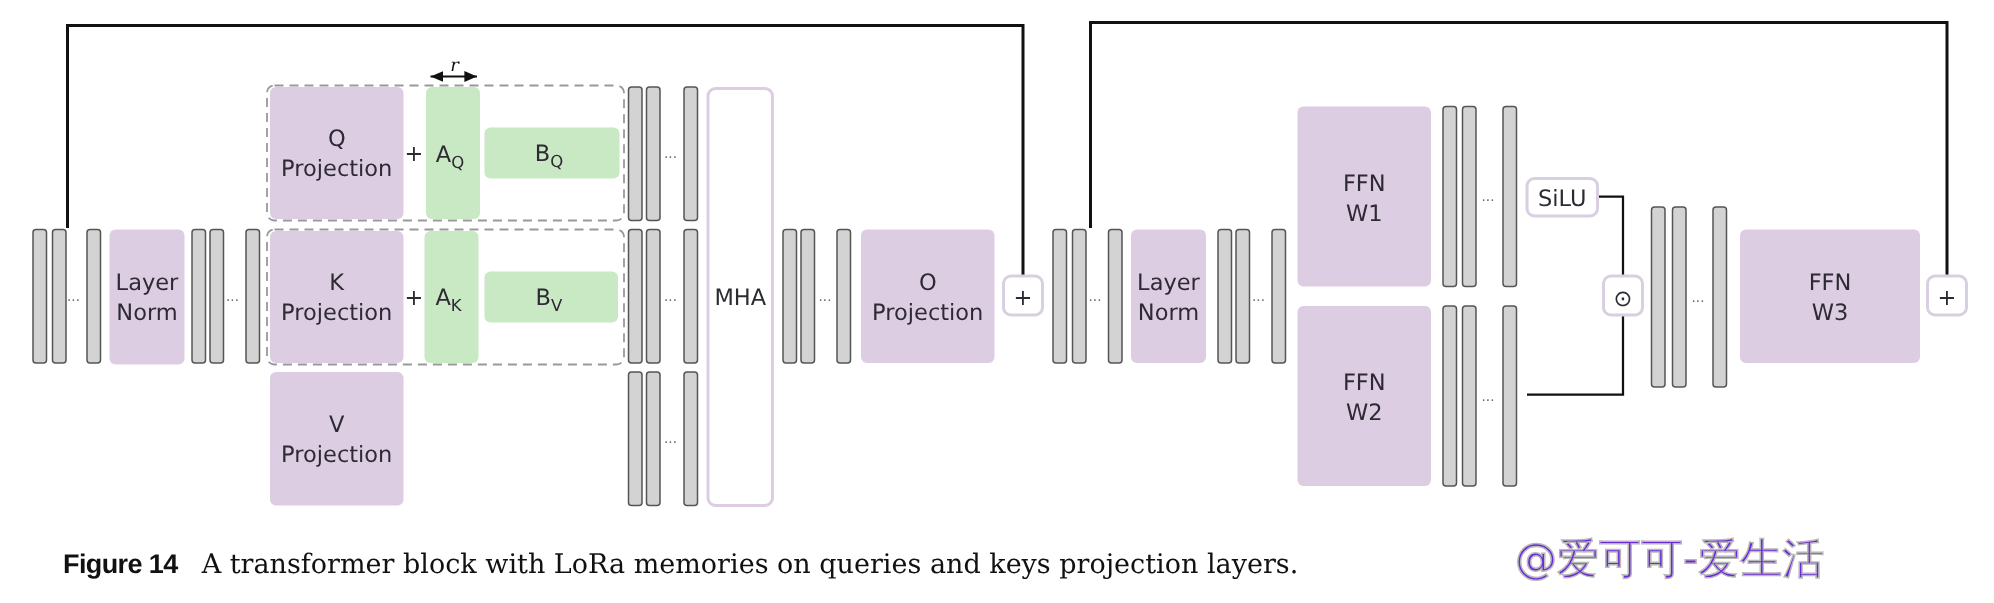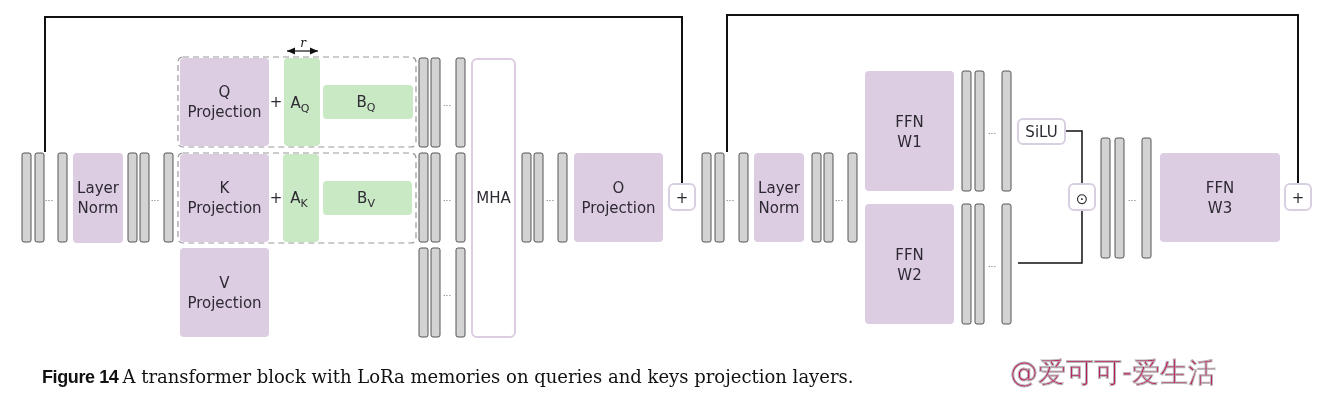--- a/index.html
+++ b/index.html
@@ -1,22 +1,22 @@
 <!DOCTYPE html>
 <html><head>
   <meta charset="utf-8">
   <style>
     html, body { margin: 0; padding: 0; background: #ffffff; }
     body { width: 1329px; height: 402px; position: relative; overflow: hidden; font-family: "Liberation Sans", "DejaVu Sans", sans-serif; }
     #diagram { position: absolute; left: 0; top: 0; }
     .blk-text { font-family: "DejaVu Sans", "Liberation Sans", sans-serif; font-size: 15px; fill: #2e2a33; }
     .caption { position: absolute; left: 14px; top: 366px; white-space: nowrap; color: #111; }
     .caption .lbl { font-family: "Liberation Sans", sans-serif; font-weight: bold; font-size: 18px; letter-spacing: -0.4px; margin-left: 28px; }
-    .caption .txt { font-family: "DejaVu Serif", "Liberation Serif", serif; font-size: 18px; margin-left: 4px; }
-    .watermark { position: absolute; left: 1010px; top: 354px; font-family: "DejaVu Sans", sans-serif; font-size: 28px; color: #be185d; -webkit-text-stroke: 1px #b8b8b8; white-space: nowrap; }
+    .caption .txt { font-family: "DejaVu Serif", "Liberation Serif", serif; font-size: 18px; margin-left: 16px; }
+    .watermark { position: absolute; left: 1010px; top: 354px; font-family: "DejaVu Sans", sans-serif; font-size: 28px; color: #6d28d9; -webkit-text-stroke: 1px #b8b8b8; white-space: nowrap; }
   </style>
 </head>
 <body>
 
 <svg id="diagram" width="1329" height="360" viewBox="0 0 1329 360" xmlns="http://www.w3.org/2000/svg">
   <defs>
     <marker id="arrowL" markerWidth="8" markerHeight="8" refX="1" refY="4" orient="auto">
         <path d="M8,1 L1,4 L8,7 Z" fill="#111"></path>
       </marker>
     <marker id="arrowR" markerWidth="8" markerHeight="8" refX="7" refY="4" orient="auto">

